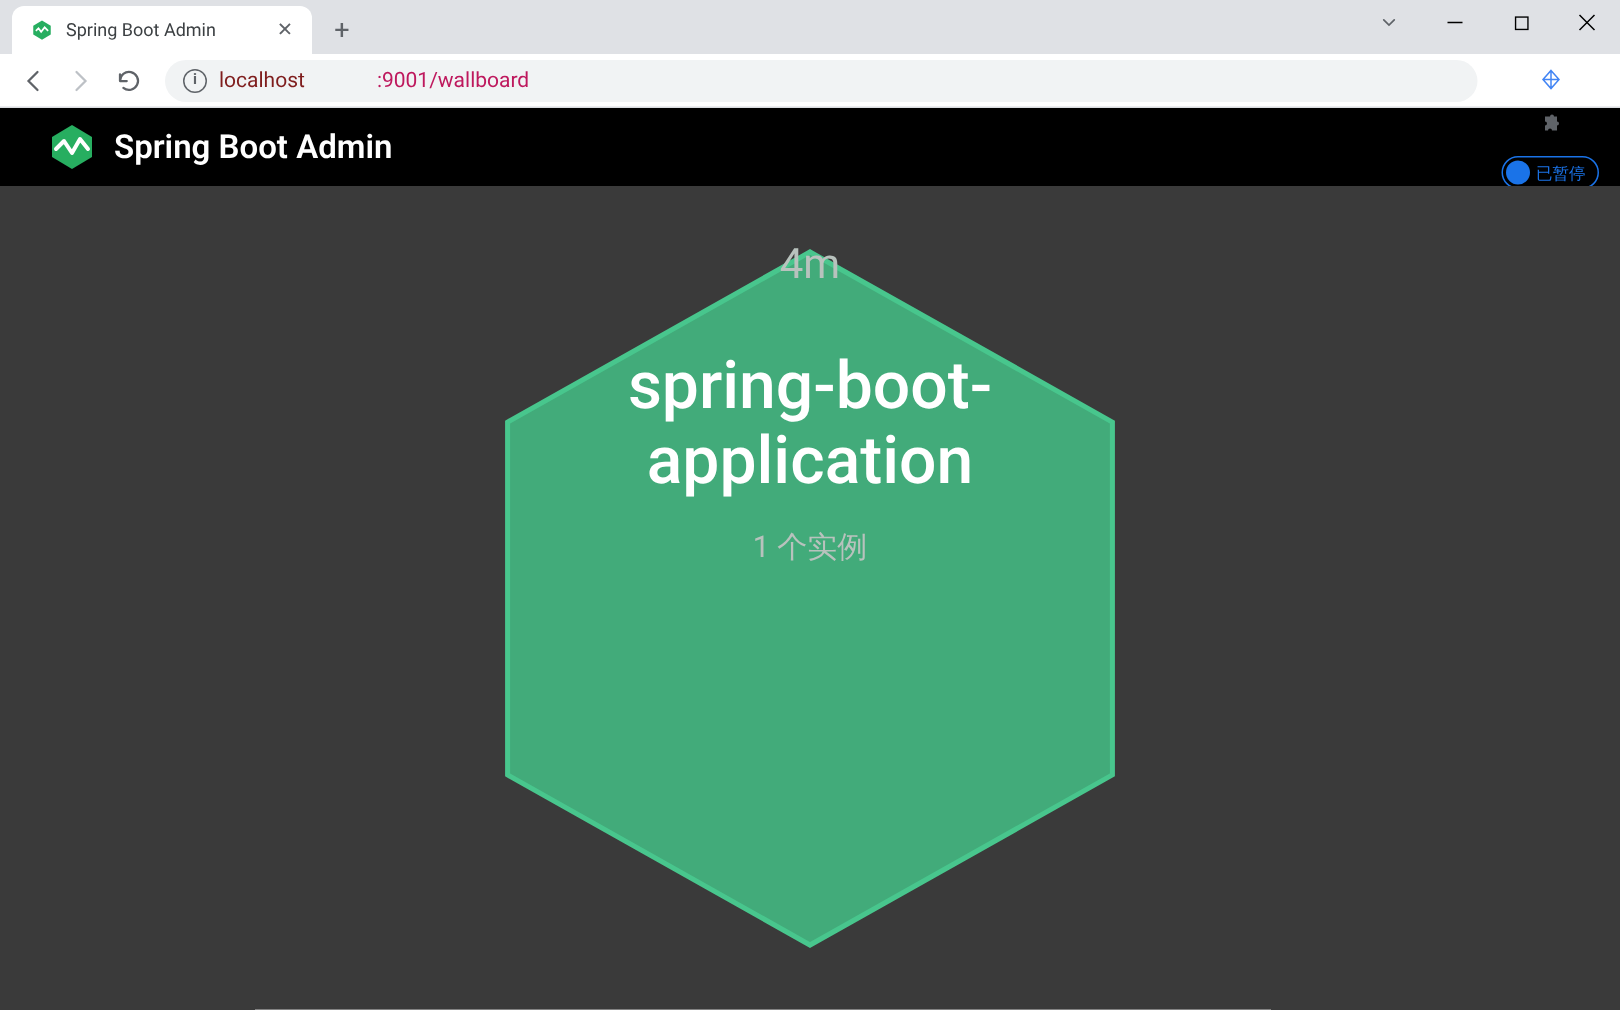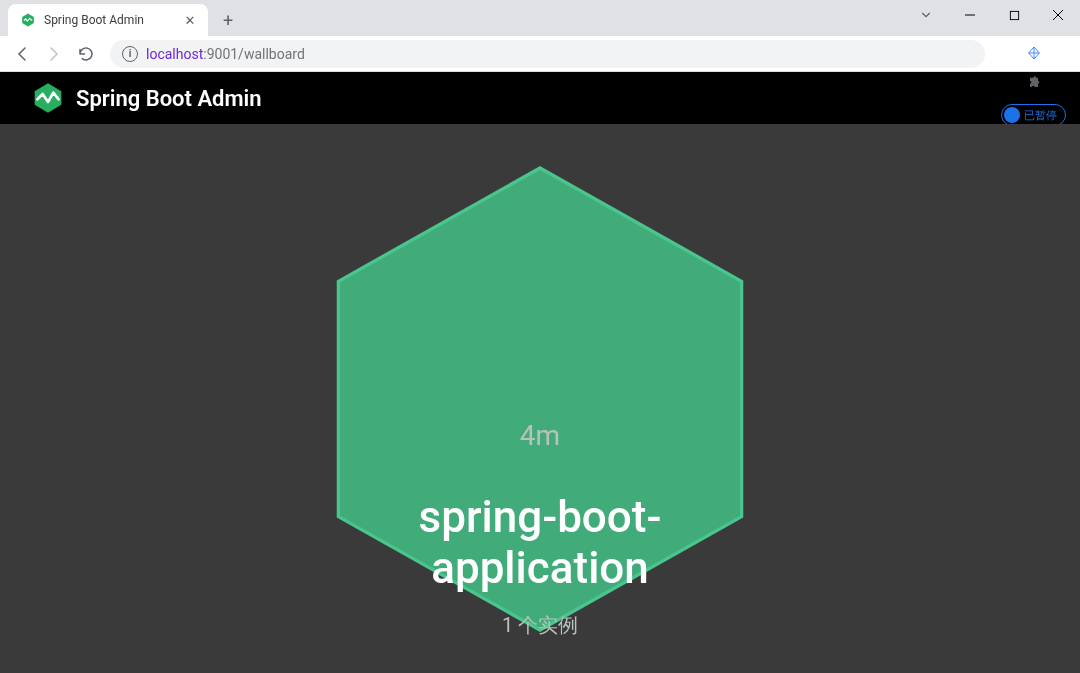--- a/index.html
+++ b/index.html
@@ -131,22 +131,22 @@
       height: 16px;
       border: 1.5px solid #5f6368;
       border-radius: 50%;
       display: flex;
       align-items: center;
       justify-content: center;
       font-size: 10px;
       color: #5f6368;
       font-weight: bold;
     }
-    .url-host { color: #6d28d9; }
-    .url-path { color: #737373; }
+    .url-host { color: #7f1d1d; }
+    .url-path { color: #be185d; padding-left: 48px; }
     .toolbar-right {
       display: flex;
       align-items: center;
       gap: 12px;
       padding: 0 6px;
       flex-direction: column;
     }
     .toolbar-icon {
       width: 18px;
       height: 18px;
@@ -249,21 +249,21 @@
       align-items: center;
       justify-content: center;
       position: relative;
     }
 
     .hex-tile {
       width: 420px;
       height: 480px;
       position: relative;
       display: flex;
-      align-items: flex-end;
+      align-items: flex-start;
       justify-content: center;
       cursor: pointer;
     }
     .hex-svg {
       position: absolute;
       inset: 0;
       width: 100%;
       height: 100%;
     }
     .hex-content {

